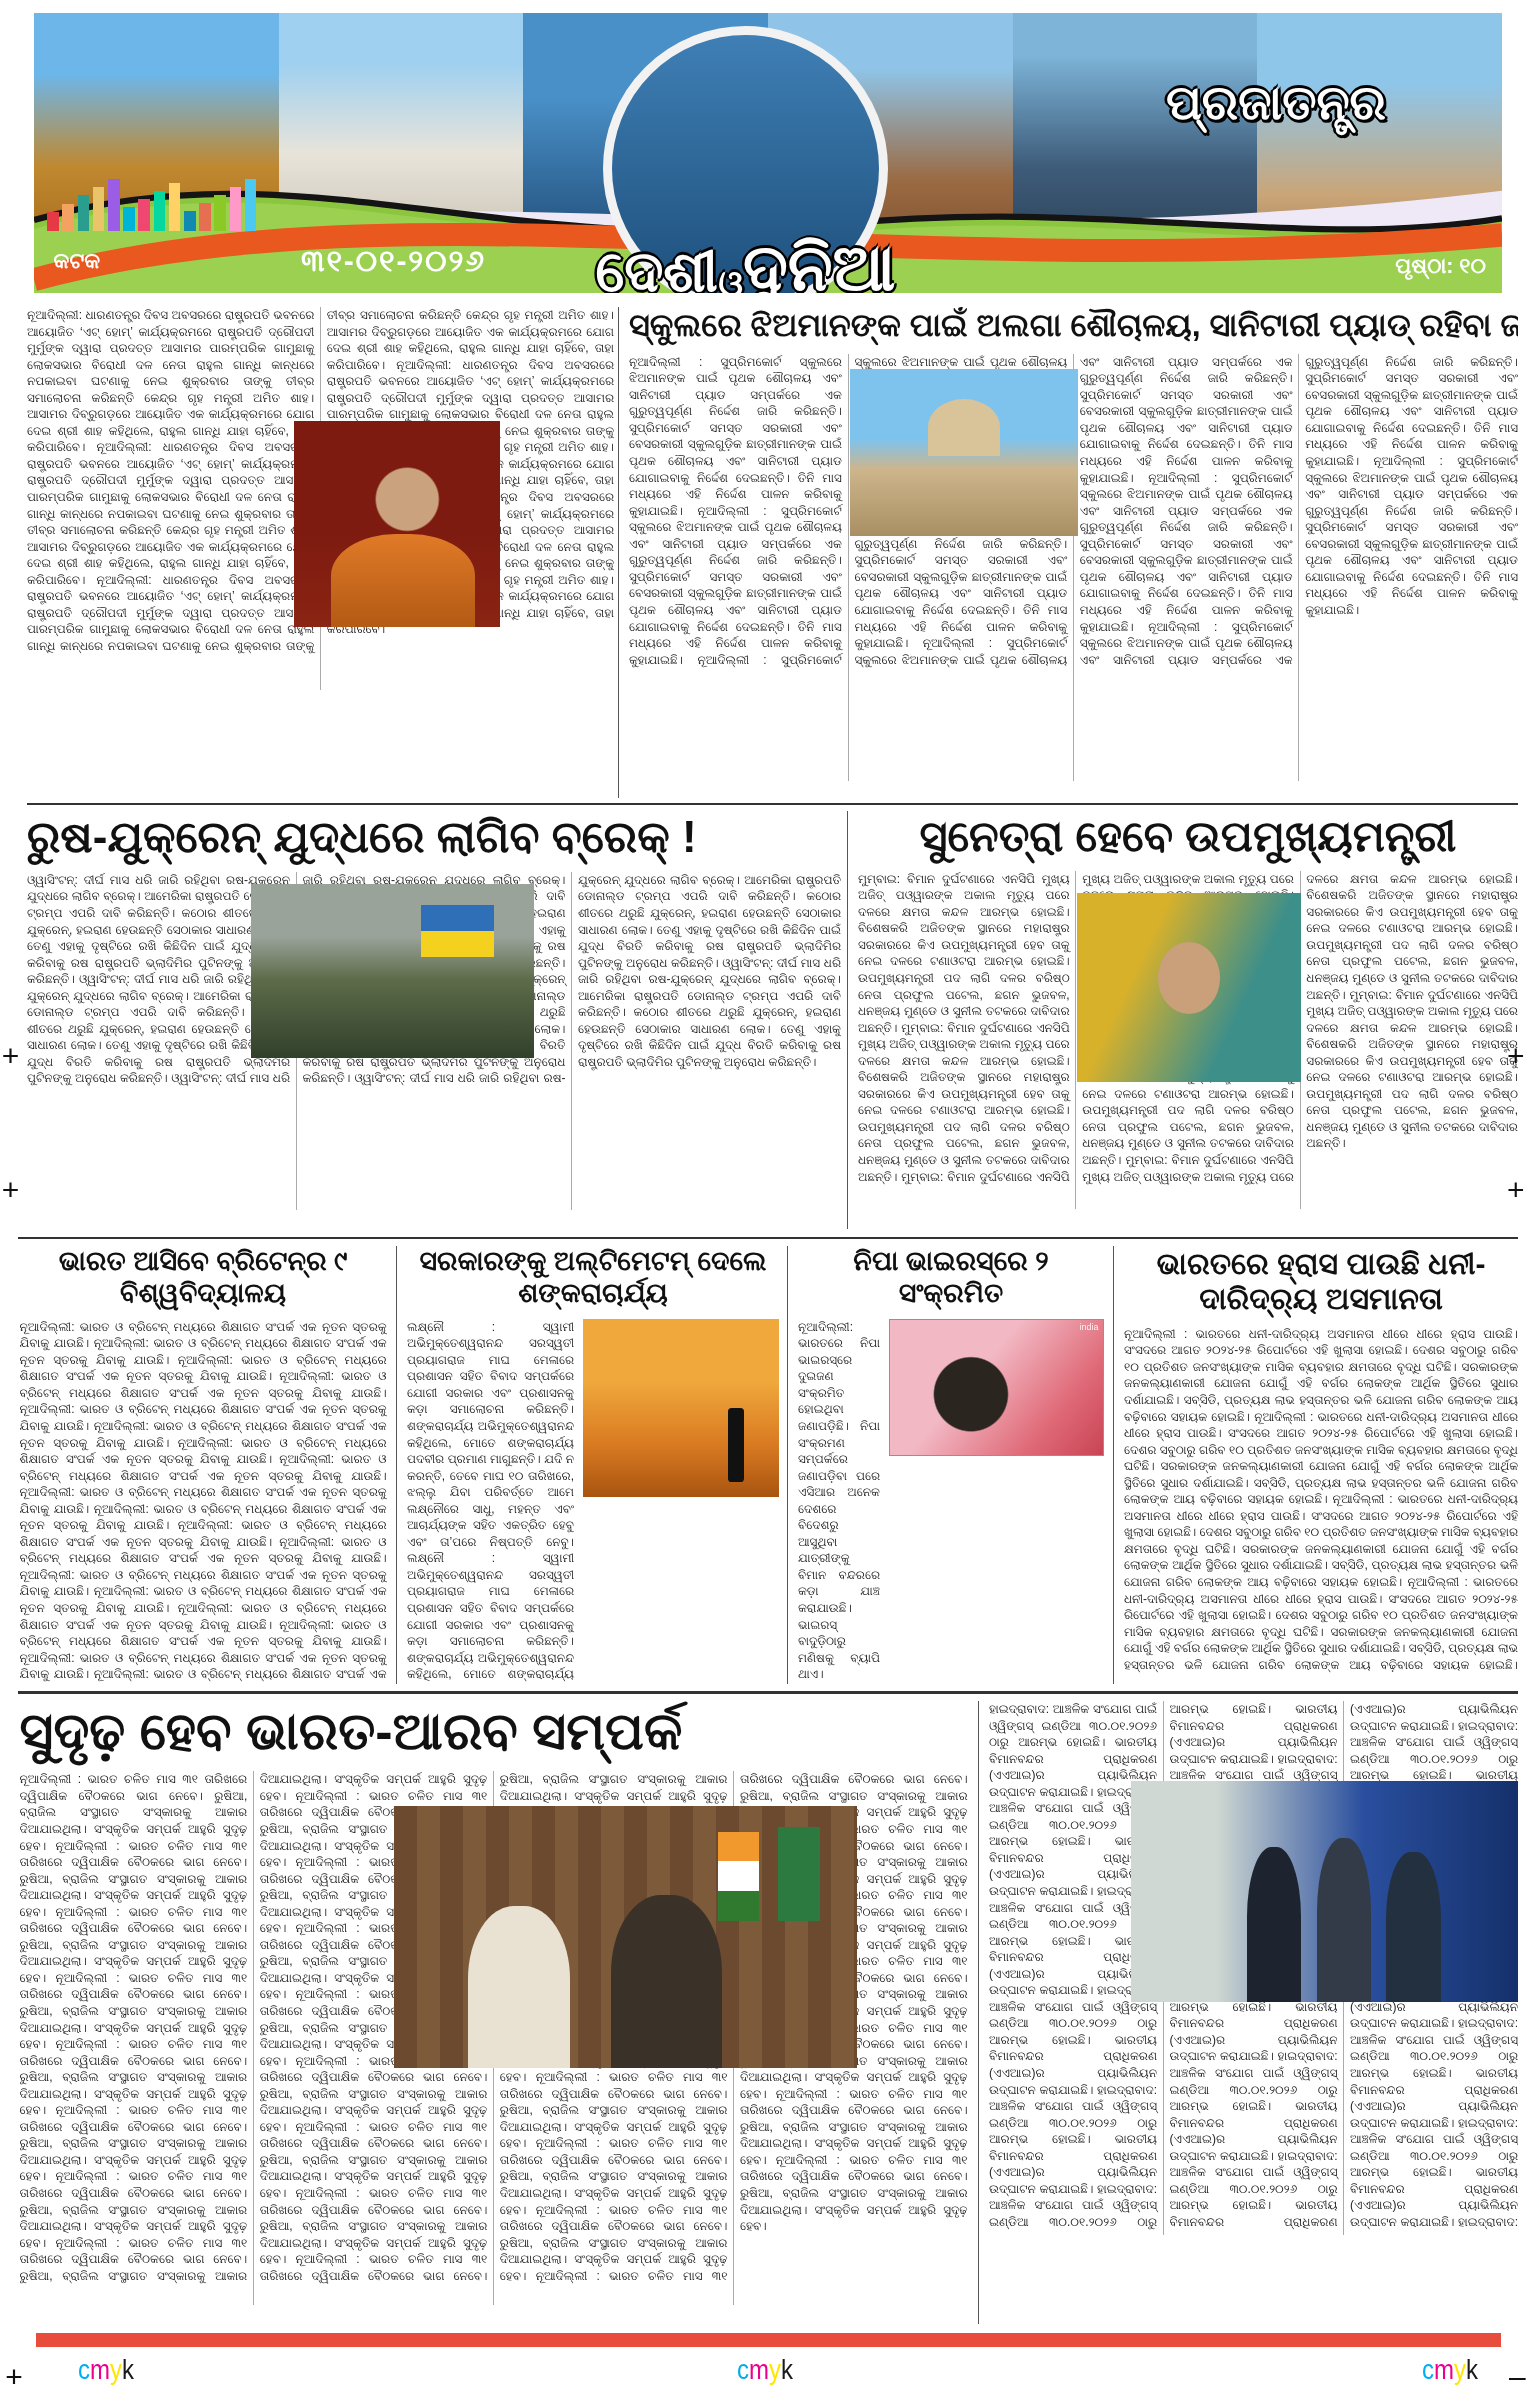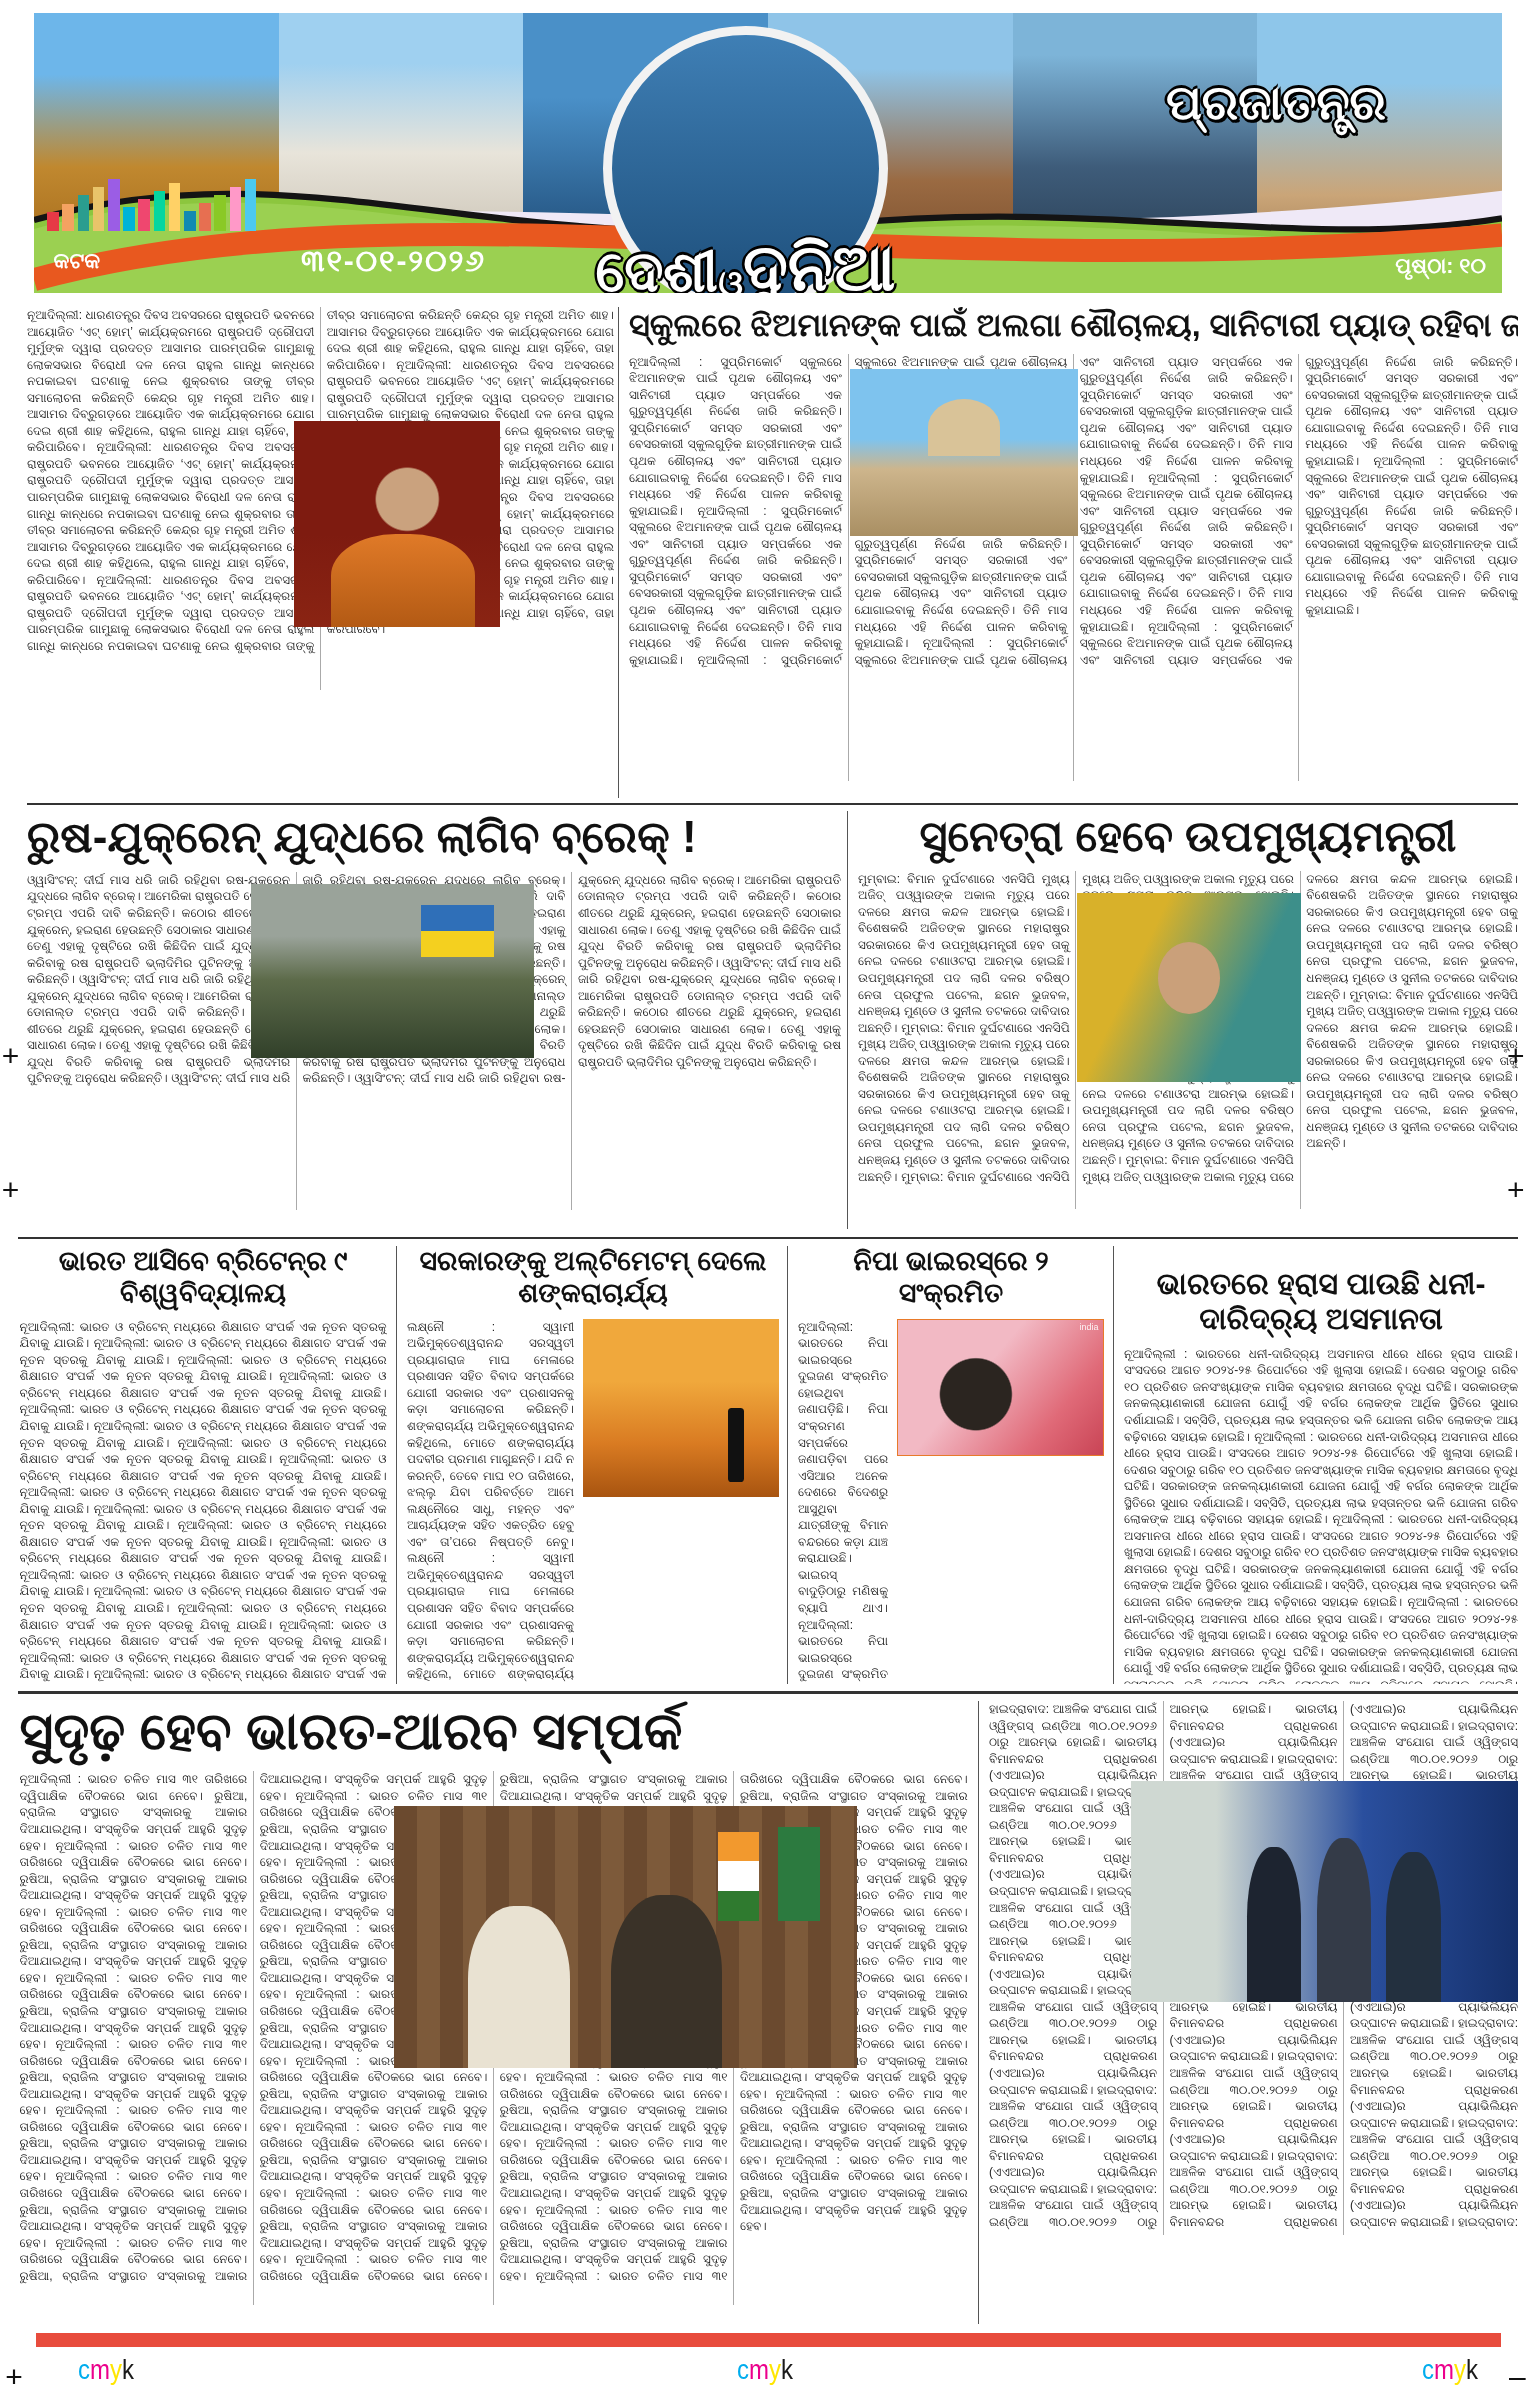--- a/index.html
+++ b/index.html
@@ -49,38 +49,38 @@
            linear-gradient(180deg,#7e1b10 0 55%,#8a2413);}
   .ph-shah .robe{position:absolute;left:18%;bottom:0;width:70%;height:45%;background:linear-gradient(180deg,#e07a28,#b35a14);border-radius:45% 45% 0 0;}
   .ph-court{background:linear-gradient(180deg,#7ec3ee 0 42%,#cdb58c 60%,#a98f63);}
   .ph-court .dome{position:absolute;left:34%;top:18%;width:32%;height:34%;border-radius:50% 50% 0 0;background:#d9c398;}
   .ph-war{background:linear-gradient(180deg,#9aa39a 0 30%,#5d6b4a 55%,#31402a);}
   .ph-war .flag{position:absolute;right:14%;top:12%;width:26%;height:30%;background:linear-gradient(180deg,#2f6fb8 0 50%,#f4d01f 50%);}
   .ph-sunetra{background:linear-gradient(115deg,#d8b12a 0 30%,#3d8f8a 70%),radial-gradient(circle at 50% 45%,#3a2a20 0 22%,transparent 23%);}
   .ph-sunetra .face{position:absolute;left:36%;top:26%;width:28%;height:38%;border-radius:50%;background:#caa07a;}
   .ph-sadhu{background:linear-gradient(180deg,#f0a83c 0 35%,#d97b22 70%,#a85410);}
   .ph-sadhu .mic{position:absolute;right:18%;bottom:8%;width:8%;height:42%;background:#111;border-radius:3.6px;}
-  .ph-bat{border:1.8px solid #e87a2a;background:radial-gradient(circle at 38% 55%,#2b2520 0 24%,transparent 25%),linear-gradient(130deg,#f2b9c4 0 40%,#e06a78 75%,#c94455);}
+  .ph-bat{border:1.8px solid #e87a2a;background:radial-gradient(circle at 38% 55%,#2b2520 0 24%,transparent 25%),linear-gradient(130deg,#f2b9c4 0 40%,#e06a78 75%,#c94455);padding-left:8px;}
   .ph-modi{background:repeating-linear-gradient(90deg,#6b4a2f 0 23px,#7d5a3a 23px 46px);}
   .ph-modi .m1{position:absolute;left:16%;bottom:0;width:22%;height:62%;border-radius:45% 45% 0 0;background:#e9e2d2;}
   .ph-modi .m2{position:absolute;left:47%;bottom:0;width:24%;height:66%;border-radius:45% 45% 0 0;background:#3a3228;}
   .ph-modi .f-in{position:absolute;left:70%;top:10%;width:9%;height:34%;background:linear-gradient(180deg,#f2992e 0 33%,#fff 33% 66%,#2f7a2f 66%);}
   .ph-modi .f-sa{position:absolute;left:83%;top:8%;width:9%;height:36%;background:#2c7a3f;}
   .ph-aai{background:linear-gradient(90deg,#cfd8d2 0 22%,#2a4f9e 60%,#15306b);}
   .ph-aai .p1{position:absolute;left:30%;bottom:0;width:14%;height:70%;border-radius:45% 45% 0 0;background:#1d2430;}
   .ph-aai .p2{position:absolute;left:48%;bottom:0;width:14%;height:74%;border-radius:45% 45% 0 0;background:#343b48;}
   .ph-aai .p3{position:absolute;left:66%;bottom:0;width:14%;height:68%;border-radius:45% 45% 0 0;background:#23303f;}
 
   
   .h-shah{font-size:39px;}
   .h-school{font-size:32px;white-space:nowrap;}
   .h-russia{font-size:44px;text-align:left;}
   .h-sunetra{font-size:43px;}
   .h-mid{font-size:27px;}
-  .h-ineq{font-size:30px;margin-top:20px;}
+  .h-ineq{font-size:30px;}
   .h-arab{font-size:52px;text-align:left;}
   .h-aai{font-size:24px;}
 
   .float-photo{float:right;margin:0 0 5.3px 9px;position:relative;}
 
   
   #footer-bar{position:absolute;left:36px;top:2333px;width:1465px;height:14.2px;background:#e84c3d;}
   .cmyk{position:absolute;top:2356px;font-size:24px;font-weight:500;transform:scaleY(1.15);}
   .cmyk .c{color:#00adee;} .cmyk .m{color:#ec008c;} .cmyk .y{color:#ffe600;} .cmyk .k{color:#1a1a1a;}
   .crop{position:absolute;color:#111;font-size:30px;font-weight:400;}

